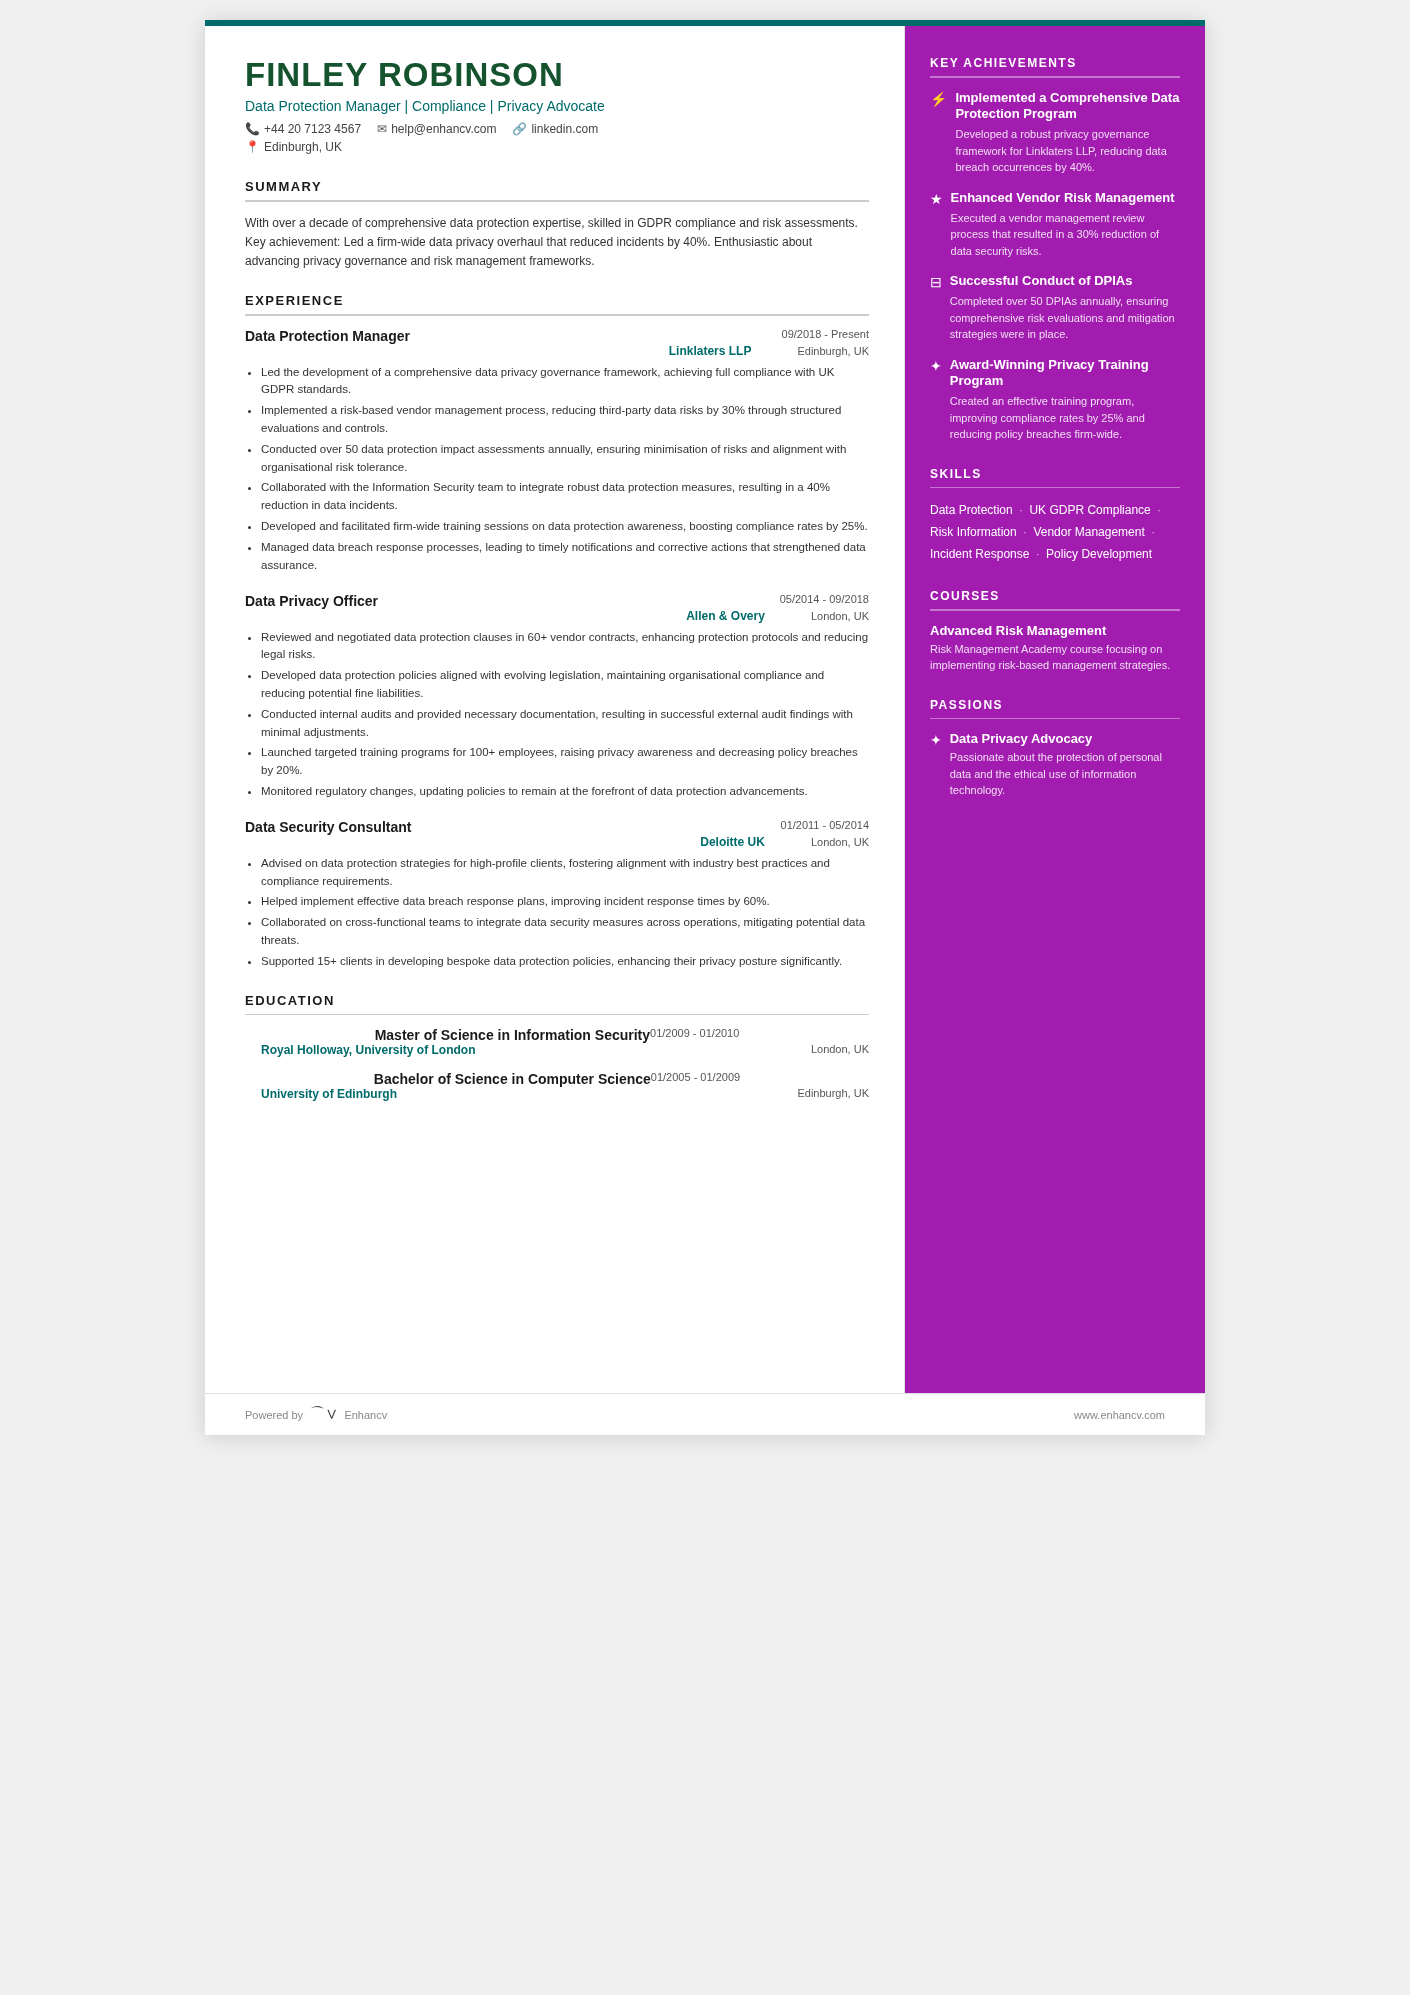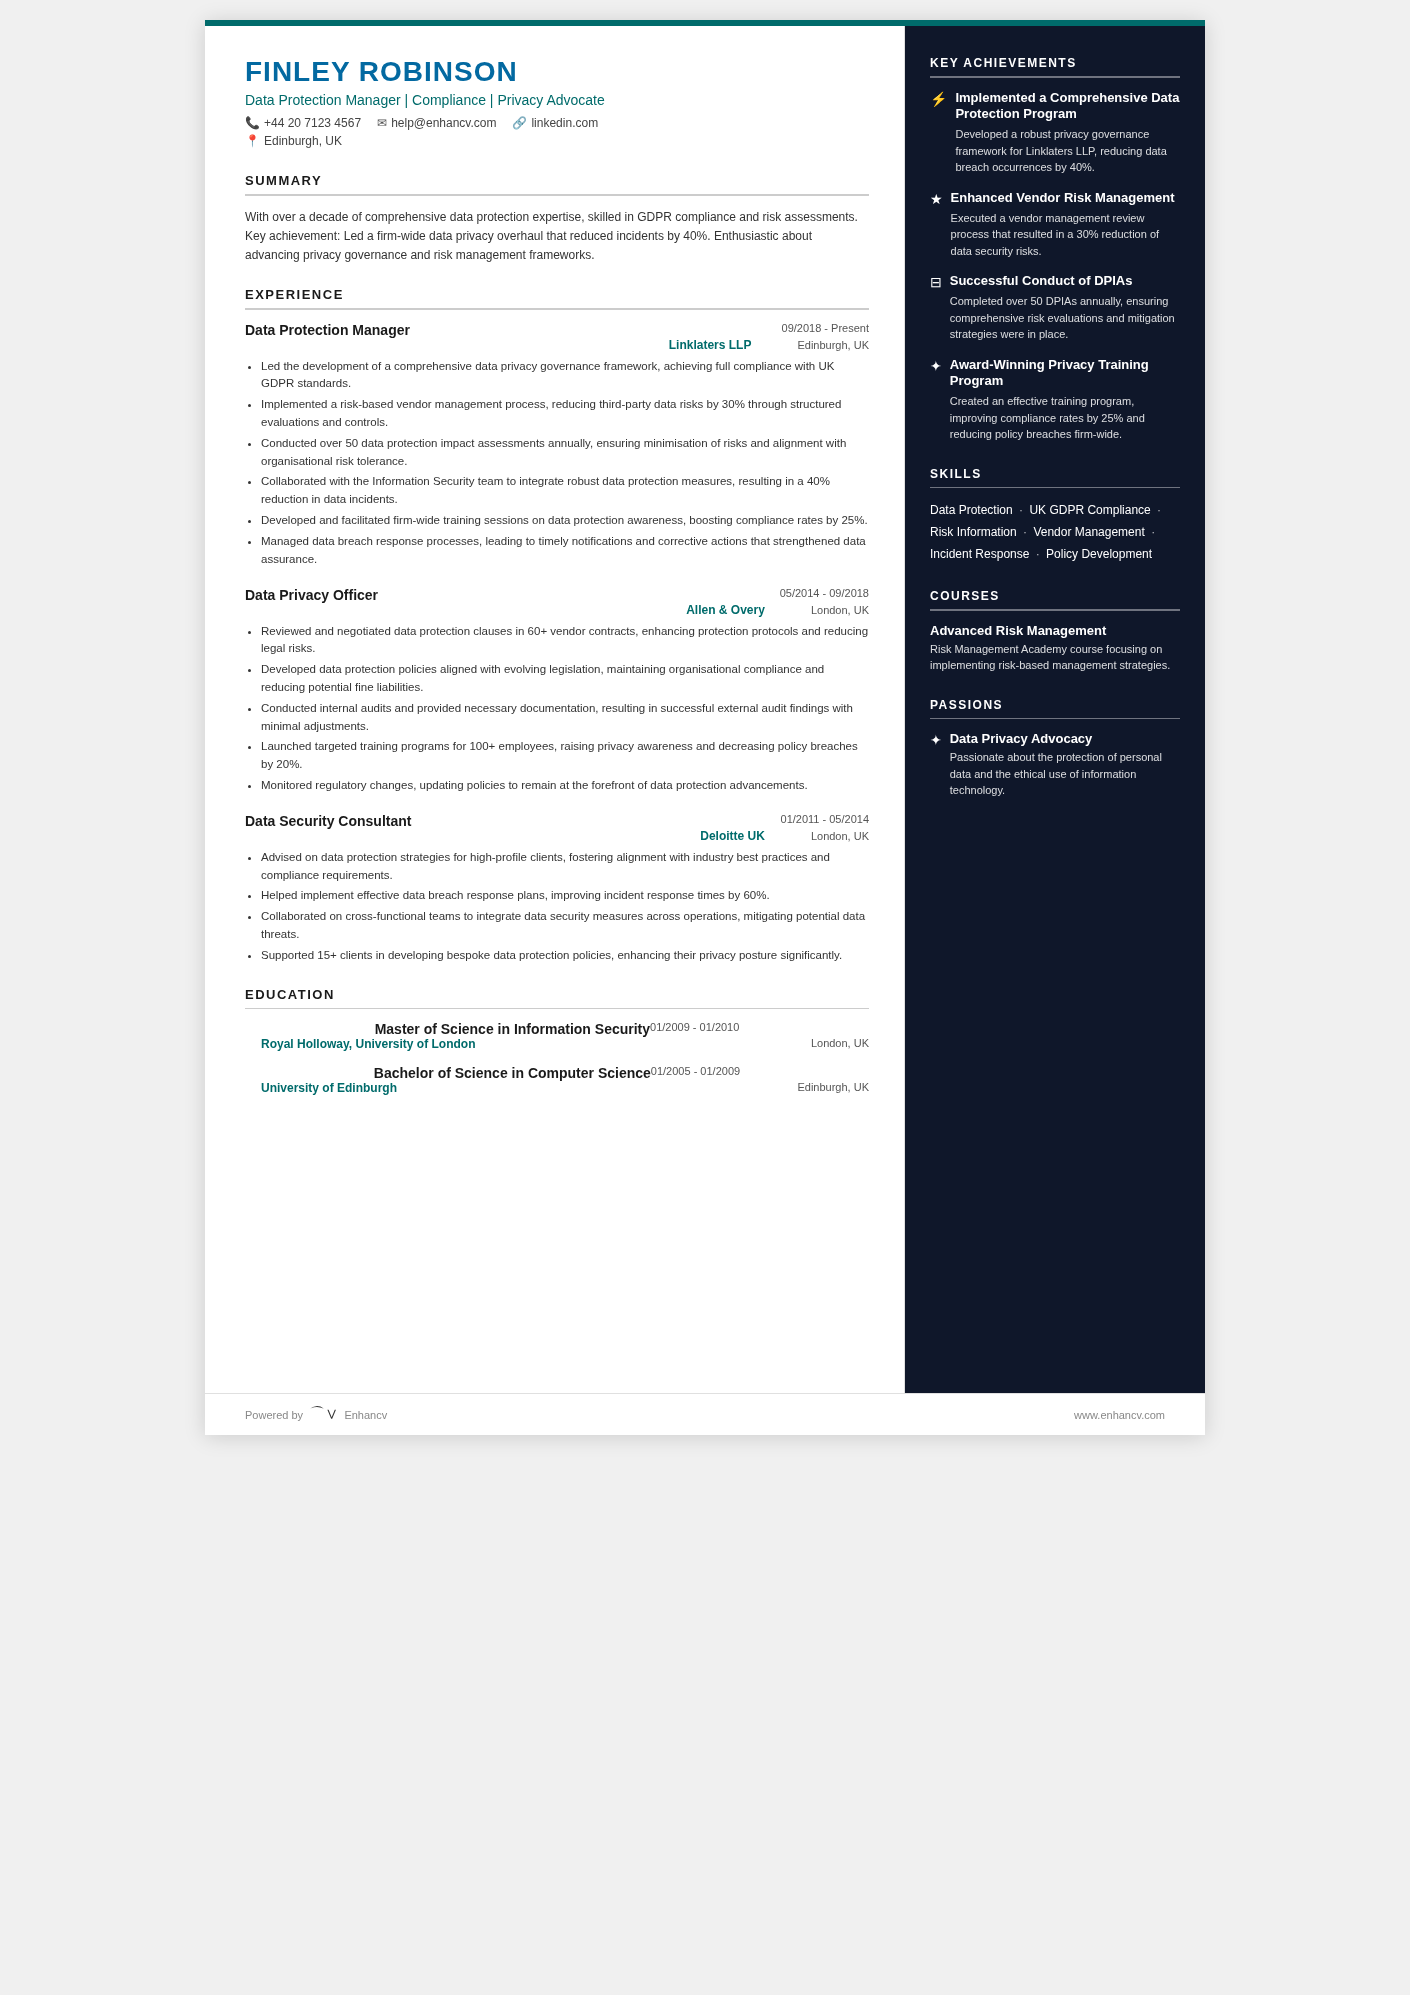--- a/index.html
+++ b/index.html
@@ -34,32 +34,32 @@
     }
     
     .left-col {
       flex: 1;
       padding: 30px 35px 30px 40px;
       border-right: 1px solid #e0e0e0;
     }
     
     .right-col {
       width: 300px;
-      background: #0f172a;
+      background: #a21caf;
       padding: 30px 25px;
       color: #fff;
     }
     
     .header {
       margin-bottom: 25px;
     }
     .name {
-      font-size: 28px;
+      font-size: 33px;
       font-weight: 900;
-      color: #0369a1;
+      color: #14532d;
       letter-spacing: 1px;
       text-transform: uppercase;
     }
     .title-line {
       font-size: 14px;
       color: #006b6b;
       margin-top: 4px;
       font-weight: 500;
     }
     .contact-line {

